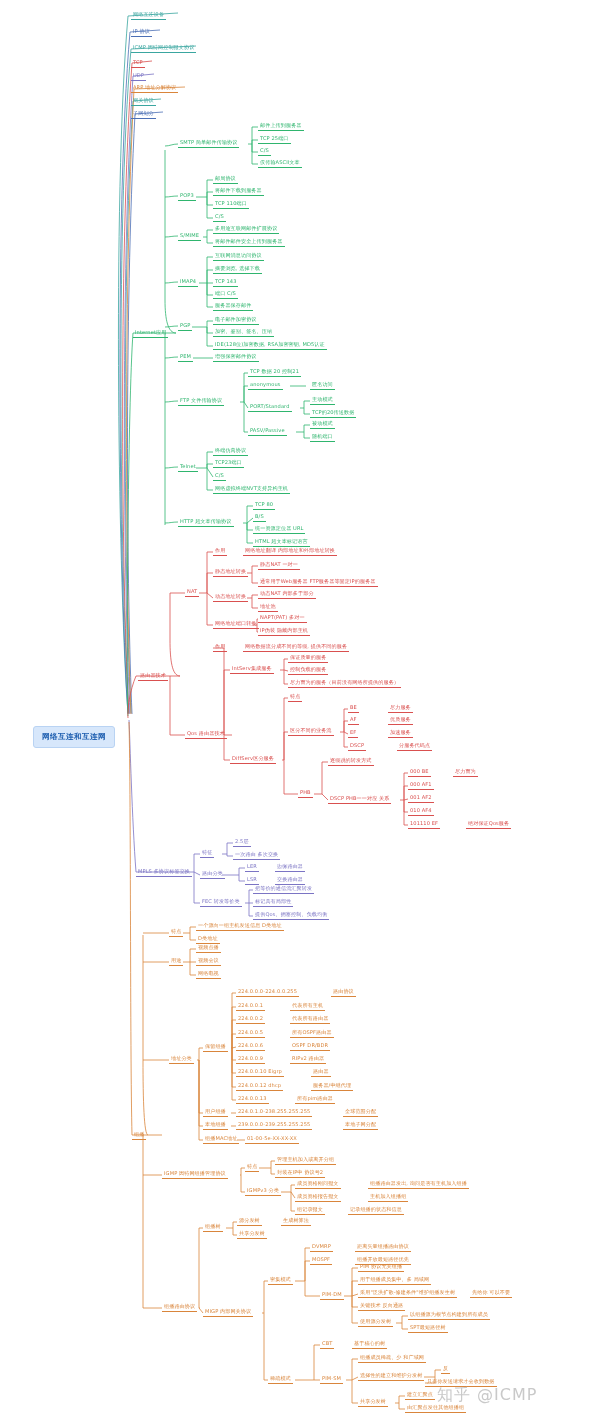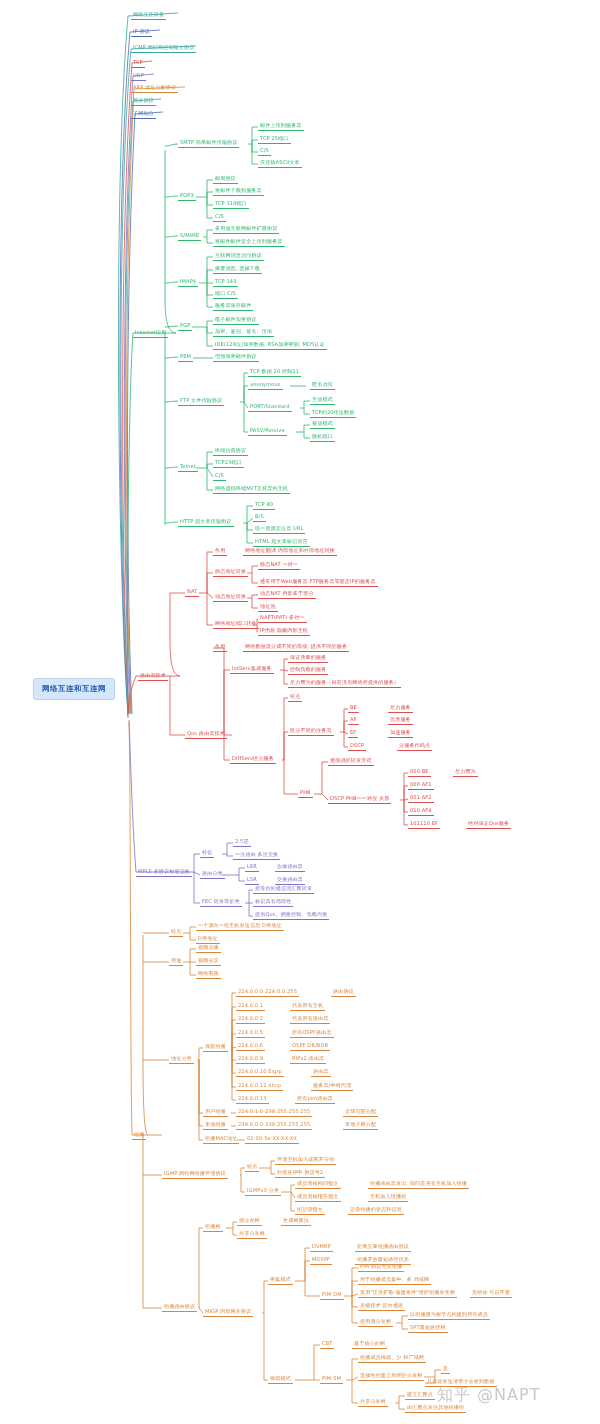--- a/index.html
+++ b/index.html
@@ -325,21 +325,21 @@
         <path d="M424 1377 L 435 1377"></path>
         <path d="M435 1377 L 435 1370 L 441 1370"></path>
         <path d="M435 1377 L 435 1383 L 425 1383"></path>
         <path d="M395 1403 L 399 1403"></path>
         <path d="M399 1403 L 399 1396 L 405 1396"></path>
         <path d="M399 1403 L 399 1409 L 405 1409"></path>
       </g>
     </g>
   </svg>
 
-  <div class="root" style="left:33px; top:678px;">
+  <div class="root" style="left:33px; top:726px;">
     <span>网络互连和互连网</span>
   </div>
 
   <div id="nodes">
       <div class="node c-teal u" style="left: 131px; top: 11px;">网络互连设备</div>
       <div class="node c-blue u" style="left: 131px; top: 28px;">IP 协议</div>
       <div class="node c-teal u" style="left: 131px; top: 44px;">ICMP 因特网控制报文协议</div>
       <div class="node c-red u" style="left: 131px; top: 59px;">TCP</div>
       <div class="node c-purple u" style="left: 131px; top: 72px;">UDP</div>
       <div class="node c-orange u" style="left: 131px; top: 84px;">ARP 地址分解协议</div>
@@ -518,14 +518,14 @@
       <div class="node c-orange u" style="left: 320px; top: 1375px;">PIM-SM</div>
       <div class="node c-orange u" style="left: 358px; top: 1354px;">组播成员稀疏、少 和广域网</div>
       <div class="node c-orange u" style="left: 358px; top: 1372px;">选择性的建立和维护分发树</div>
       <div class="node c-orange u" style="left: 441px; top: 1365px;">反</div>
       <div class="node c-orange u" style="left: 425px; top: 1378px;">只有你发送请求才会收到数据</div>
       <div class="node c-orange u" style="left: 358px; top: 1398px;">共享分发树</div>
       <div class="node c-orange u" style="left: 405px; top: 1391px;">建立汇聚点</div>
       <div class="node c-orange u" style="left: 405px; top: 1404px;">由汇聚点发往其他组播组</div>
     </div>
 
-  <div class="watermark" style="left:437px; top:1385px;">知乎 @NAPT</div>
+  <div class="watermark" style="left:437px; top:1385px;">知乎 @ICMP</div>
 </div>
 
 </body></html>

